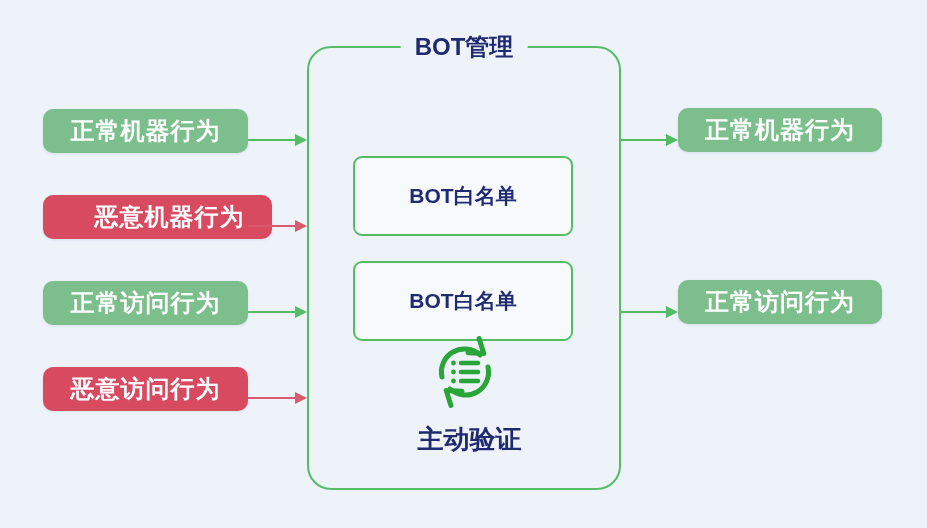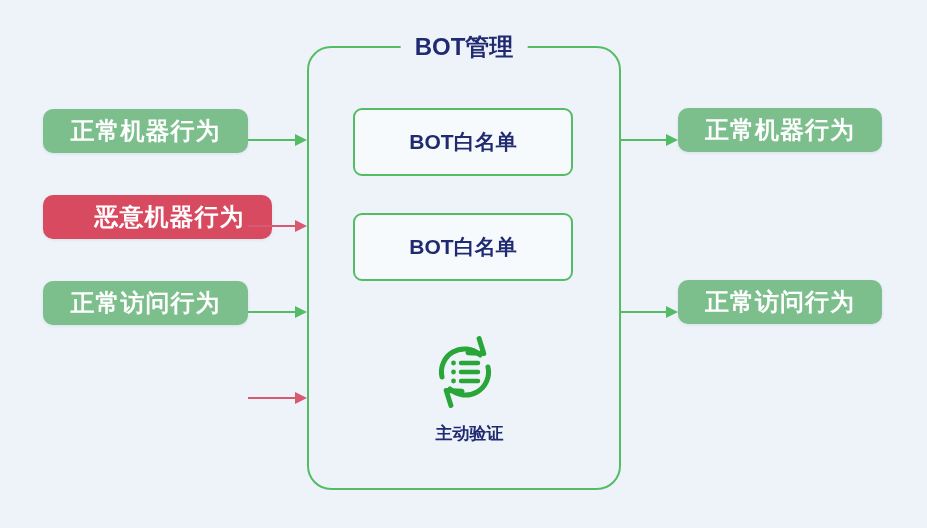--- a/index.html
+++ b/index.html
@@ -68,57 +68,60 @@
     background:var(--page-bg);
     padding:0 14px;
     font-size:24px;font-weight:bold;
     color:var(--navy);
     line-height:32px;
     white-space:nowrap;
     text-align:right;
   }
   .inner-box{
     position:absolute;
-    left:44px;width:220px;height:68px;
+    left:44px;width:220px;height:80px;
     background:var(--box-fill);
     border:2px solid var(--line-green);
     border-radius:9px;
     box-sizing:border-box;
     display:flex;align-items:center;justify-content:center;
     color:var(--navy);
-    font-size:21px;font-weight:bold;
+    font-size:21px;font-weight:bold;margin-top:48px;
   }
   .inner-box.first{top:60px;}
   .inner-box.second{top:165px;}
   .sync-icon{
     position:absolute;
     left:120px;top:288px;
     width:72px;height:72px;
   }
   .icon-label{
     position:absolute;
     left:0;right:0;top:374px;
     text-align:center;
     color:var(--navy);
-    font-size:17px;font-weight:bold;margin-left:11px;
+    font-size:26px;font-weight:bold;margin-left:11px;
   }
 </style>
 </head>
 <body>
 
 <div class="canvas">
 
   <div class="node green" style="left:43px;top:109px;">
     <span>正常机器行为</span>
   </div>
   <div class="node red" style="left:43px;top:195px;padding-left:24px;">
     <span>恶意机器行为</span>
   </div>
   <div class="node green" style="left:43px;top:281px;">
     <span>正常访问行为</span>
+  </div>
+  <div class="node red" style="left:43px;top:367px;">
+    <span>恶意访问行为</span>
   </div>
 
   <div class="arrow green" style="left:248px;top:139px;width:47px;"></div>
   <div class="arrow red" style="left:248px;top:225px;width:47px;"></div>
   <div class="arrow green" style="left:248px;top:311px;width:47px;"></div>
   <div class="arrow red" style="left:248px;top:397px;width:47px;"></div>
 
   <div class="container">
     <div class="container-title">BOT管理</div>
 

